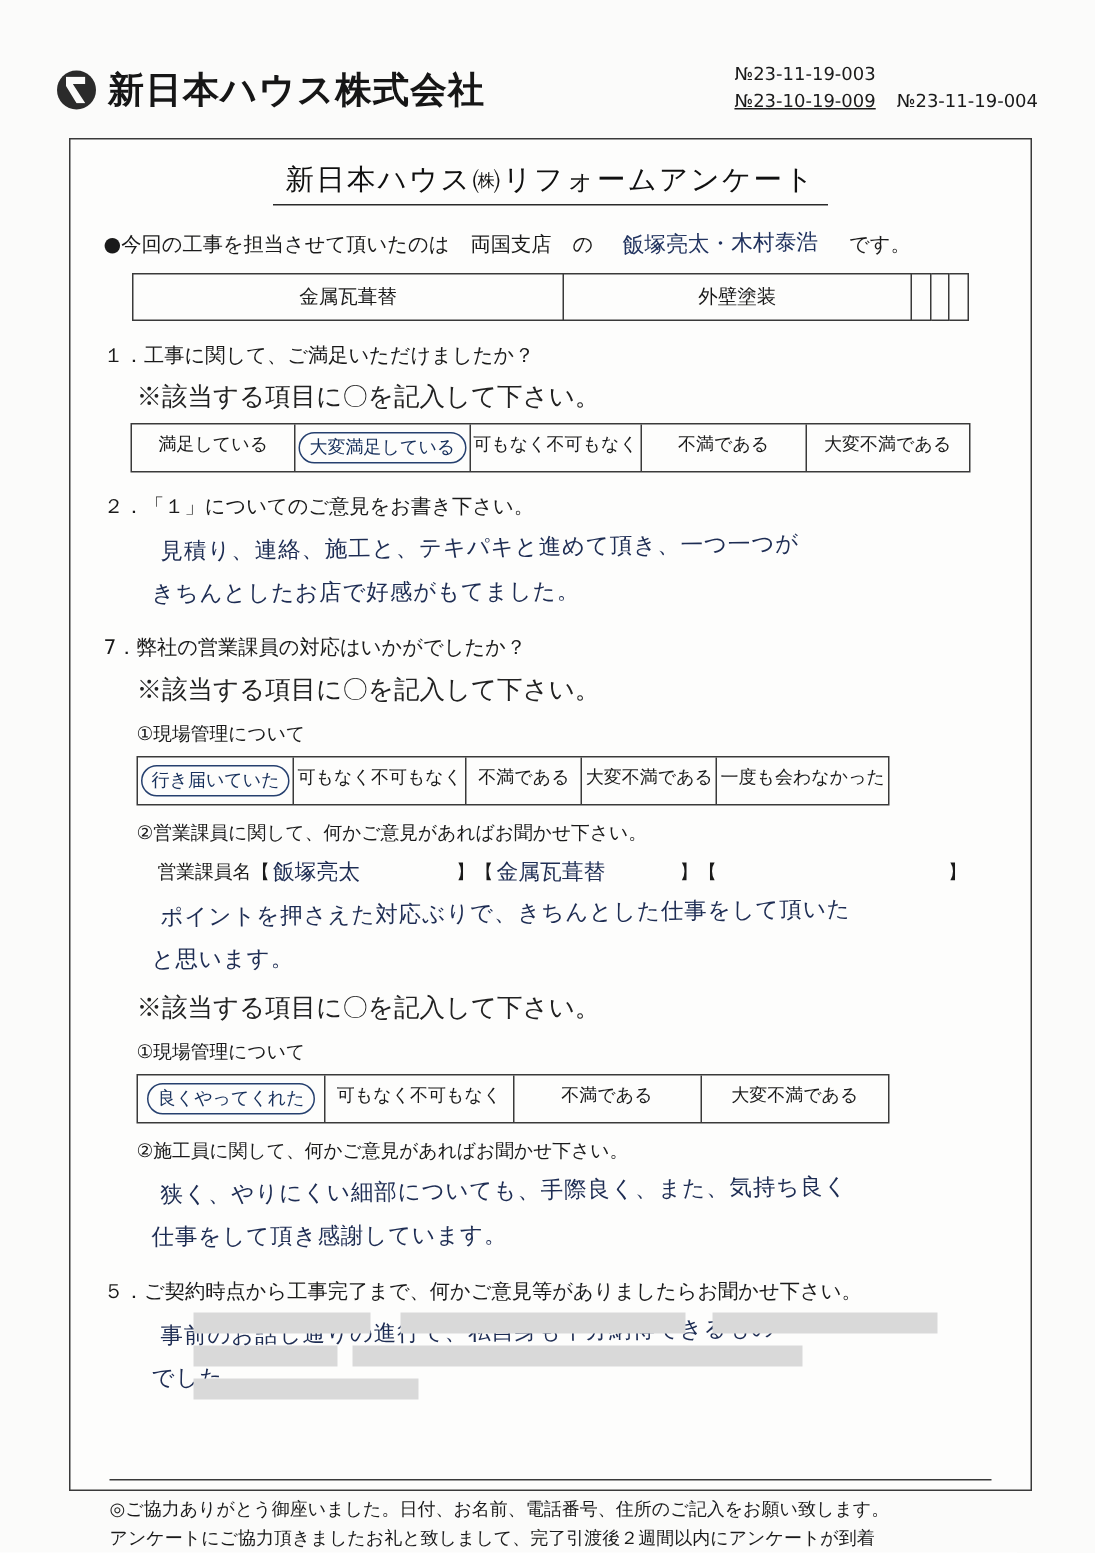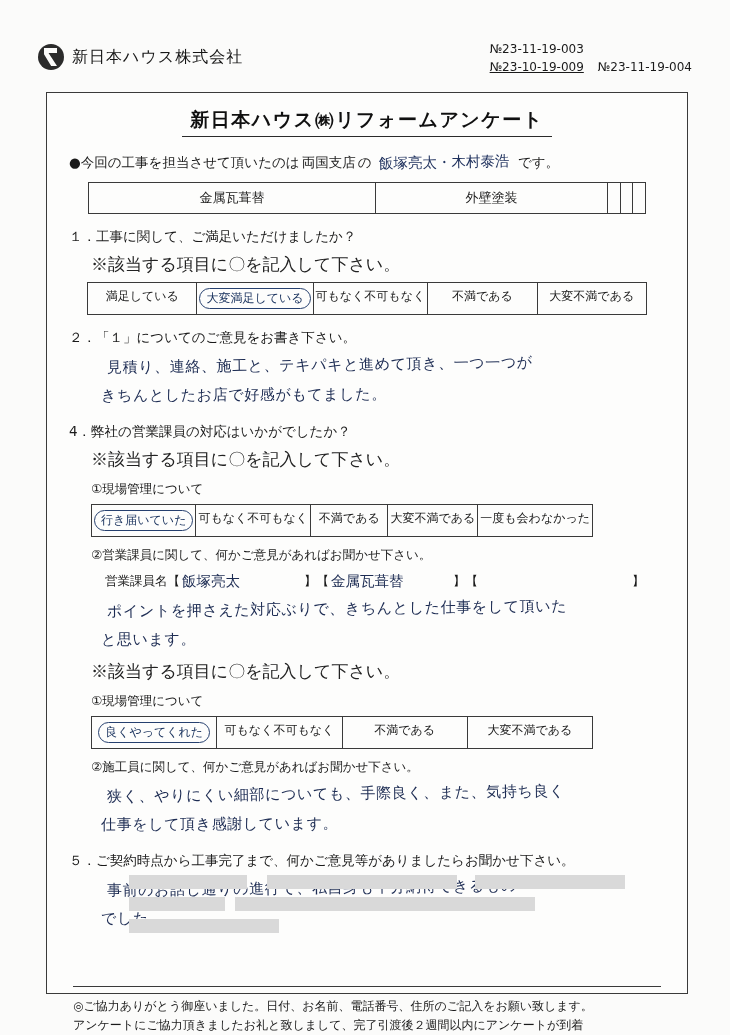--- a/index.html
+++ b/index.html
@@ -25,49 +25,49 @@
     width:26px;height:26px;border-radius:50%;
     background:#2b2b2b;position:relative;flex:0 0 auto;
   }
   .logo-mark:after{
     content:"";position:absolute;left:6px;top:4px;width:13px;height:18px;
     background:#fbfbfa;
     clip-path:polygon(0 0,100% 0,100% 28%,35% 28%,100% 100%,55% 100%,0 35%);
   }
   .logo-text{
     font-family:"DejaVu Sans", sans-serif;
-    font-size:16px;font-weight:normal;letter-spacing:1px;color:#161616;
+    font-size:24px;font-weight:bold;letter-spacing:1px;color:#161616;
   }
   .doc-nums{
     position:absolute;right:0;top:-4px;text-align:left;
     font-family:"DejaVu Sans", sans-serif;font-size:12px;line-height:18px;
   }
   .doc-nums .n-top{display:block;}
   .doc-nums .n-row{display:flex;gap:14px;}
   .doc-nums .n-left{text-decoration:underline;}
   
   .frame{
     position:absolute;left:46px;top:92px;width:640px;height:900px;
     border:1px solid #3a3a3a;
     background:#fdfdfc;
     box-shadow:0 0 0 0 #fff;
   }
   .title{
     text-align:center;
     font-family:"DejaVu Sans", sans-serif;
-    font-size:19px;font-weight:bold;letter-spacing:1.5px;
+    font-size:19px;font-weight:normal;letter-spacing:1.5px;
     margin-top:14px;color:#101010;
   }
   .title-underline{
     width:370px;height:1px;background:#2a2a2a;margin:3px auto 0 auto;
   }
   .lead{
     margin:16px 22px 0 22px;font-size:13.5px;
     font-family:"DejaVu Sans", sans-serif;
-    display:flex;align-items:flex-end;gap:2px;white-space:nowrap;
+    display:flex;align-items:flex-end;gap:14px;white-space:nowrap;
   }
   .lead .hand{
     font-family:"DejaVu Serif", serif;
     color:#20325e;
     font-size:14.5px;
     padding:0 6px;
     transform:rotate(-1deg);
   }
   
   .work-table{
@@ -193,21 +193,21 @@
       <div class="opt">不満である</div>
       <div class="opt">大変不満である</div>
     </div>
 
     <div class="q">２．「１」についてのご意見をお書き下さい。</div>
     <div class="hw">
       <div>見積り、連絡、施工と、テキパキと進めて頂き、一つ一つが</div>
       <div>きちんとしたお店で好感がもてました。</div>
     </div>
 
-    <div class="q">4．弊社の営業課員の対応はいかがでしたか？</div>
+    <div class="q">7．弊社の営業課員の対応はいかがでしたか？</div>
     <div class="sub">※該当する項目に〇を記入して下さい。</div>
     <div class="sub2">①現場管理について</div>
     <div class="opt-row narrow">
       <div class="opt"><span class="circled">行き届いていた</span></div>
       <div class="opt">可もなく不可もなく</div>
       <div class="opt">不満である</div>
       <div class="opt">大変不満である</div>
       <div class="opt">一度も会わなかった</div>
     </div>
     <div class="sub2">②営業課員に関して、何かご意見があればお聞かせ下さい。</div>

